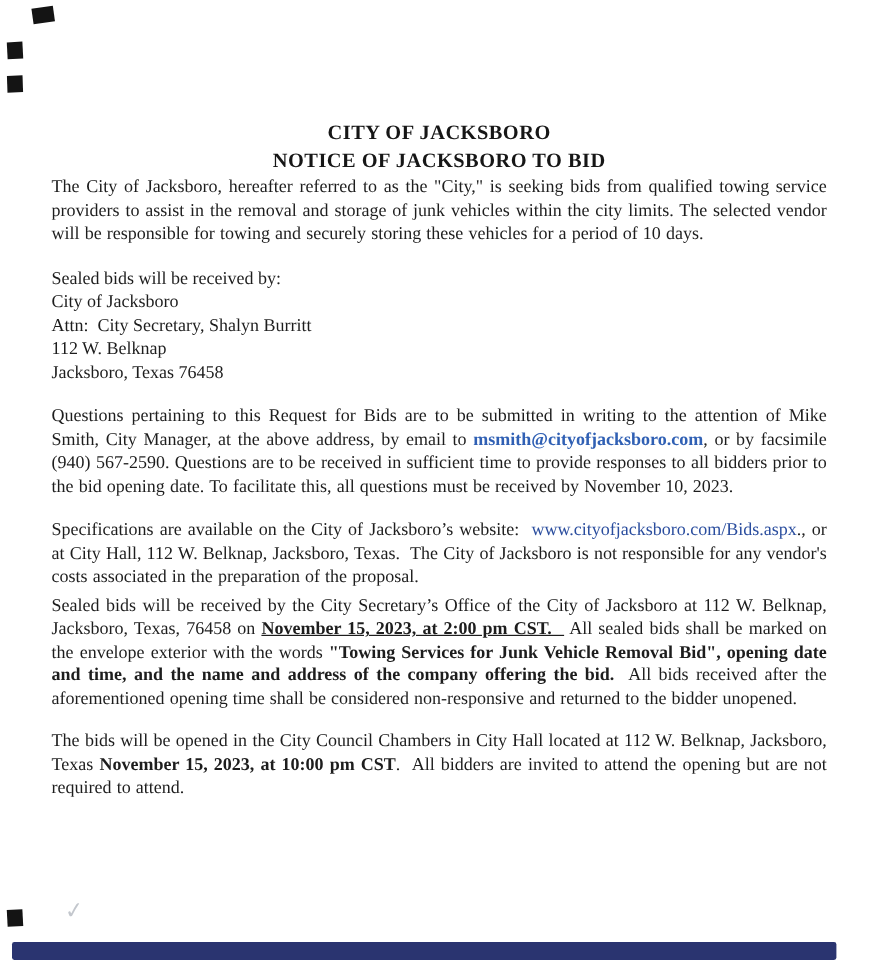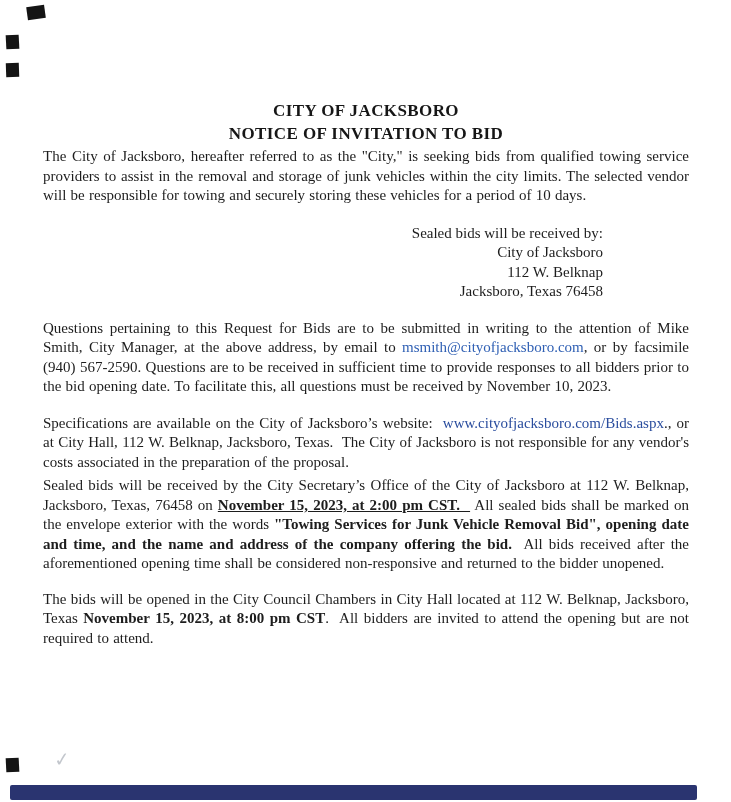--- a/index.html
+++ b/index.html
@@ -30,35 +30,35 @@
   .para {
     margin: 0;
     font-size: 15px;
     line-height: 19.5px;
     text-align: justify;
     word-spacing: 0.5px;
   }
   .block-recipient {
     margin-top: 18px;
     width: 560px;
-    text-align: right;
+    text-align: left;
     font-size: 15px;
     line-height: 19.5px;
   }
   .p-intro      { margin-top: 2px; }
   .p-questions  { margin-top: 17px; }
   .p-specs      { margin-top: 17px; }
   .p-sealed     { margin-top: 4px; }
   .p-opening    { margin-top: 16px; }
   .p-reserves   { margin-top: 21px; }
 
   .run-n  { }
   .run-b  { font-weight: bold; }
   .run-bu { font-weight: bold; text-decoration: underline; }
-  .run-link  { color: var(--c-link_email, #3060b4); cursor: pointer; }
+  .run-link  { color: var(--c-link_email, #3060b4); cursor: pointer; font-weight: bold; }
   .run-linku { color: var(--c-link_url, #2a4d9e); cursor: pointer; }
 
   
   .artifact { position: absolute; }
   .mark { background: var(--c-scan_mark, #141414); }
   .m1 { left: 27px; top: 6px;   width: 18px; height: 13px; transform: rotate(-8deg); }
   .m2 { left: 6px;  top: 35px;  width: 13px; height: 14px; transform: rotate(-3deg); }
   .m3 { left: 6px;  top: 63px;  width: 13px; height: 14px; transform: rotate(-2deg); }
   .m4 { left: 6px;  top: 758px; width: 13px; height: 14px; transform: rotate(-3deg); }
   .smudge {
@@ -84,35 +84,36 @@
   <div class="artifact mark m2"></div>
   <div class="artifact mark m3"></div>
   <div class="artifact mark m4"></div>
   <div class="artifact smudge">✓</div>
   <div class="artifact bar"></div>
 
   <div class="content">
 
     <div class="title">
       <div>CITY OF JACKSBORO</div>
-      <div>NOTICE OF INVITATION TO BID</div>
+      <div>NOTICE OF JACKSBORO TO BID</div>
     </div>
 
     <p class="para p-intro"><span class="run-n">The City of Jacksboro, hereafter referred to as the "City," is seeking bids from qualified towing service providers to assist in the removal and storage of junk vehicles within the city limits. The selected vendor will be responsible for towing and securely storing these vehicles for a period of 10 days.</span></p>
 
     <div class="block-recipient">
       <div>Sealed bids will be received by:</div>
       <div>City of Jacksboro</div>
+      <div>Attn:&nbsp; City Secretary, Shalyn Burritt</div>
       <div>112 W. Belknap</div>
       <div>Jacksboro, Texas 76458</div>
     </div>
 
     <p class="para p-questions"><span class="run-n">Questions pertaining to this Request for Bids are to be submitted in writing to the attention of Mike Smith, City Manager, at the above address, by email to </span><span class="run-link">msmith@cityofjacksboro.com</span><span class="run-n">, or by facsimile (940) 567-2590. Questions are to be received in sufficient time to provide responses to all bidders prior to the bid opening date. To facilitate this, all questions must be received by November 10, 2023.</span></p>
 
     <p class="para p-specs"><span class="run-n">Specifications are available on the City of Jacksboro’s website:&nbsp; </span><span class="run-linku">www.cityofjacksboro.com/Bids.aspx</span><span class="run-n">., or at City Hall, 112 W. Belknap, Jacksboro, Texas.&nbsp; The City of Jacksboro is not responsible for any vendor's costs associated in the preparation of the proposal.</span></p>
 
     <p class="para p-sealed"><span class="run-n">Sealed bids will be received by the City Secretary’s Office of the City of Jacksboro at 112 W. Belknap, Jacksboro, Texas, 76458 on </span><span class="run-bu">November 15, 2023, at 2:00 pm CST.&nbsp;&nbsp;</span><span class="run-n"> All sealed bids shall be marked on the envelope exterior with the words </span><span class="run-b">"Towing Services for Junk Vehicle Removal Bid", opening date and time, and the name and address of the company offering the bid.</span><span class="run-n">&nbsp; All bids received after the aforementioned opening time shall be considered non-responsive and returned to the bidder unopened.</span></p>
 
-    <p class="para p-opening"><span class="run-n">The bids will be opened in the City Council Chambers in City Hall located at 112 W. Belknap, Jacksboro, Texas </span><span class="run-b">November 15, 2023, at 8:00 pm CST</span><span class="run-n">.&nbsp; All bidders are invited to attend the opening but are not required to attend.</span></p>
+    <p class="para p-opening"><span class="run-n">The bids will be opened in the City Council Chambers in City Hall located at 112 W. Belknap, Jacksboro, Texas </span><span class="run-b">November 15, 2023, at 10:00 pm CST</span><span class="run-n">.&nbsp; All bidders are invited to attend the opening but are not required to attend.</span></p>
 
 
   </div>
 </div>
 
 </body></html>

